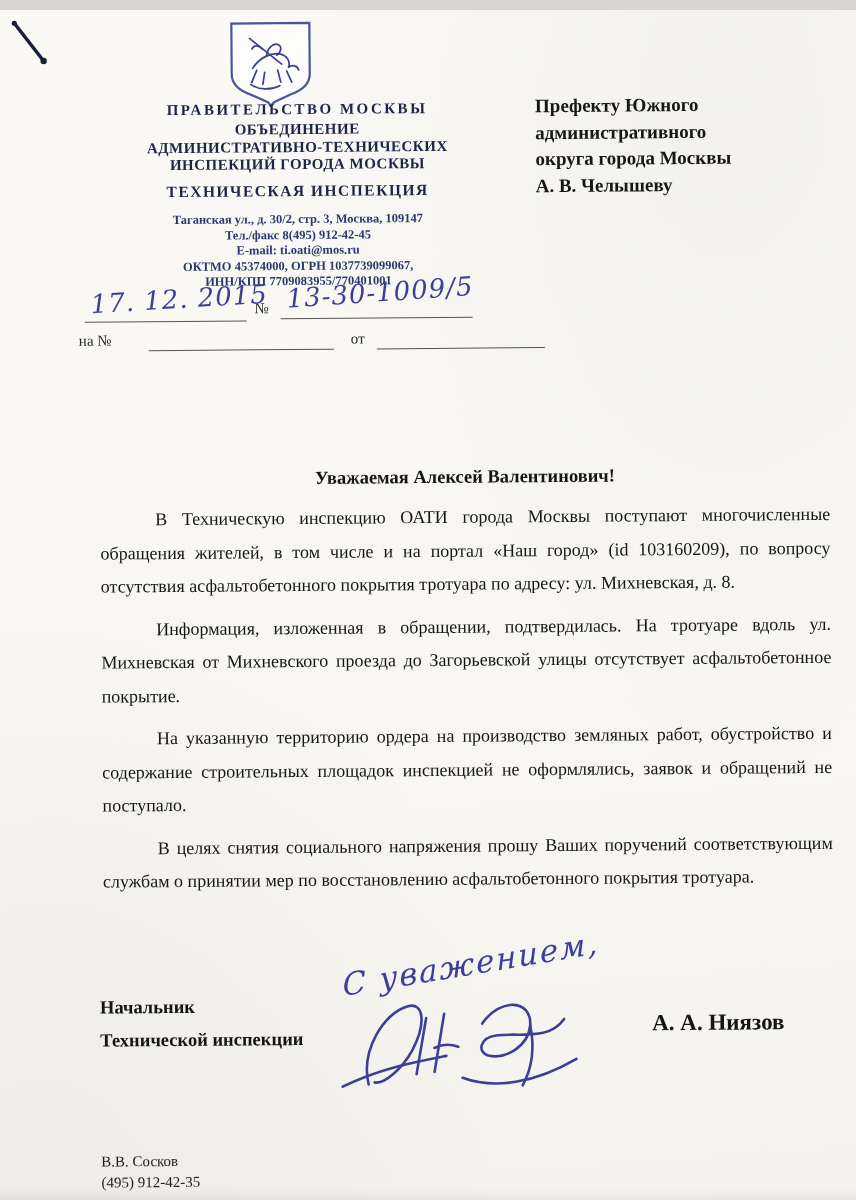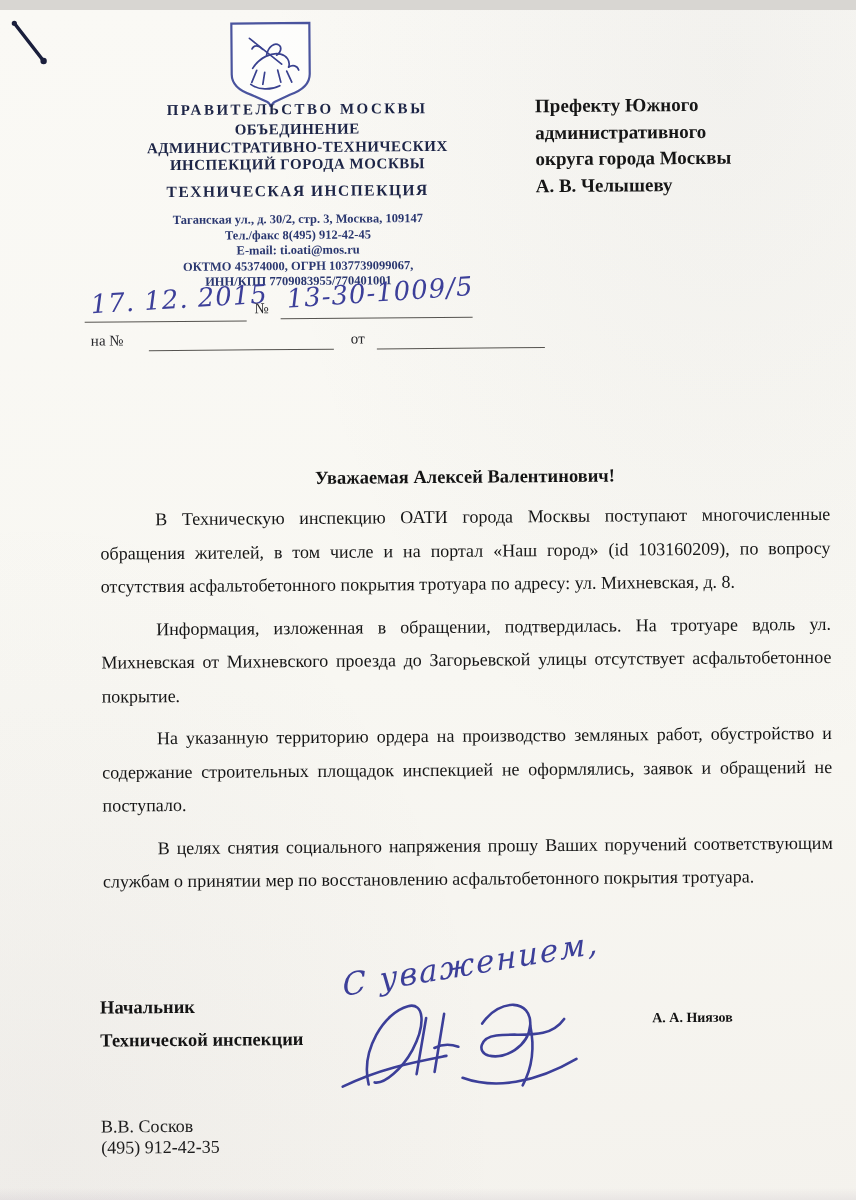--- a/index.html
+++ b/index.html
@@ -30,35 +30,35 @@
   .hw-num  { left:288px; top:267px; font-size:26px; letter-spacing:1px; transform:rotate(-3.5deg); }
   .hw-closing { left:337px; top:936px; font-size:31px; letter-spacing:2px; transform:rotate(-9deg) skewX(-6deg); }
 
   .rule { border-bottom:1.6px solid #55534f; height:0; }
   .r-date { left:86px;  top:309px; width:162px; }
   .r-num  { left:282px; top:307px; width:192px; }
   .r-na   { left:150px; top:338px; width:185px; }
   .r-ot   { left:378px; top:338px; width:168px; }
   .lbl { font-size:15px; color:#26262a; }
   .lbl-no { left:256px; top:289px; }
-  .lbl-na { left:92px;  top:320px;text-align:right; }
+  .lbl-na { left:80px;  top:320px;text-align:right; }
   .lbl-ot { left:352px; top:320px; }
 
   
   .salutation { left:100px; top:457px; width:730px; text-align:center; font-size:18.5px; font-weight:bold; color:#141414; }
   .body-text { left:100px; top:491px; width:730px; font-size:18px; line-height:33.5px; text-align:justify; color:#161616; }
   .body-text p { margin:0 0 9px 0; text-indent:55px; }
 
   
   .position-block { left:96px; top:979px; font-size:18.5px; font-weight:bold; line-height:33px; color:#141414; }
-  .signer-name { left:648px; top:1002px; font-size:14px; font-weight:bold; color:#141414; }
+  .signer-name { left:648px; top:1002px; font-size:23px; font-weight:bold; color:#141414; }
   .sig-svg { left:330px; top:980px; }
 
   
-  .footer { left:96px; top:1104px; font-size:18px; line-height:21px; color:#1d1d1d; }
+  .footer { left:96px; top:1139px; font-size:15px; line-height:21px; color:#1d1d1d; }
 
   .bottom-noise { left:0; bottom:0; width:856px; height:26px;
     background:linear-gradient(to top, rgba(150,135,160,0.22), rgba(150,135,160,0) 85%); }
 </style>
 </head>
 <body>
 
 <div class="page">
   <div class="tilt">
 

